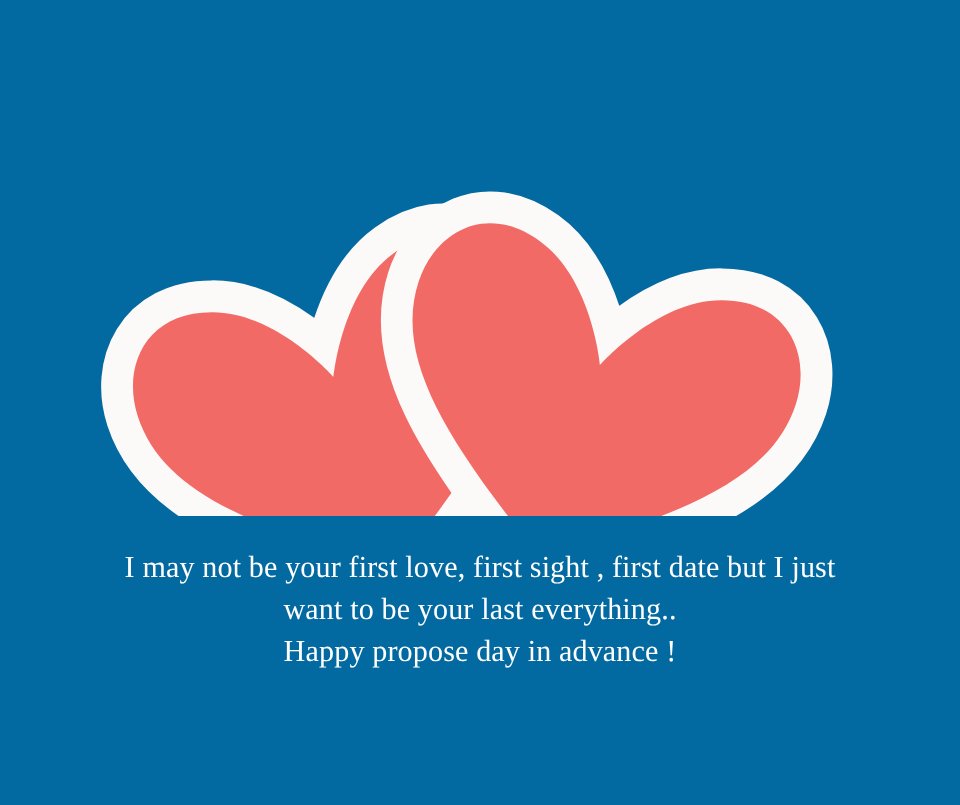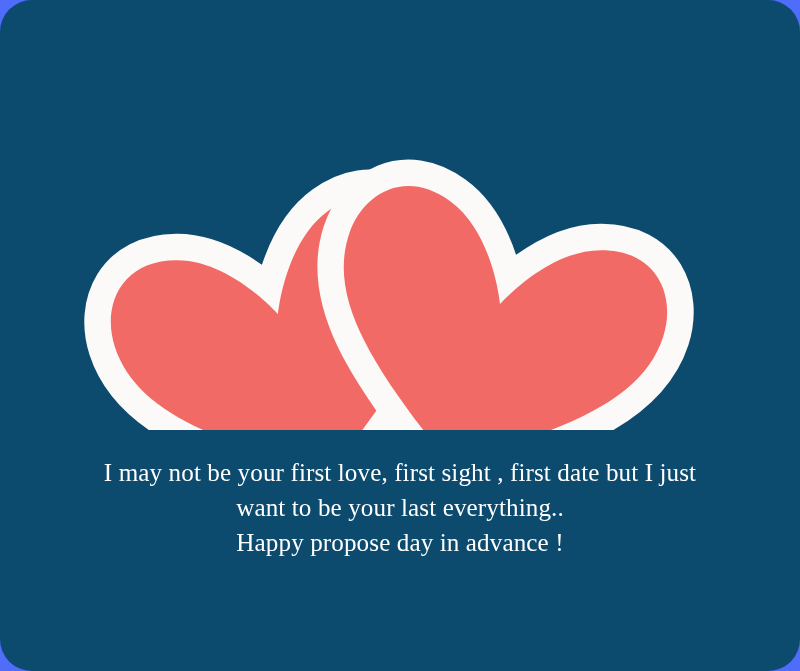--- a/index.html
+++ b/index.html
@@ -41,21 +41,21 @@
   .message-line {
     display: block;
     white-space: nowrap;
     transform: scaleX(0.985);
     transform-origin: center center;
   }
 </style>
 </head>
 <body style="background: rgb(79, 108, 251);">
 
-<div id="card" style="background: #0c4a6e; border-radius: 32px;">
+<div id="card" style="background: #0369a1;">
 
   <div id="hearts-graphic">
     <svg viewBox="0 0 800 430" xmlns="http://www.w3.org/2000/svg" aria-hidden="true">
       <defs>
         <path id="heart-shape" d="M0,95
                  C0,95 -28,30 -78,14
                  C-130,-3 -162,34 -162,76
                  C-162,140 -104,190 0,258
                  C104,190 162,140 162,76
                  C162,34 130,-3 78,14

